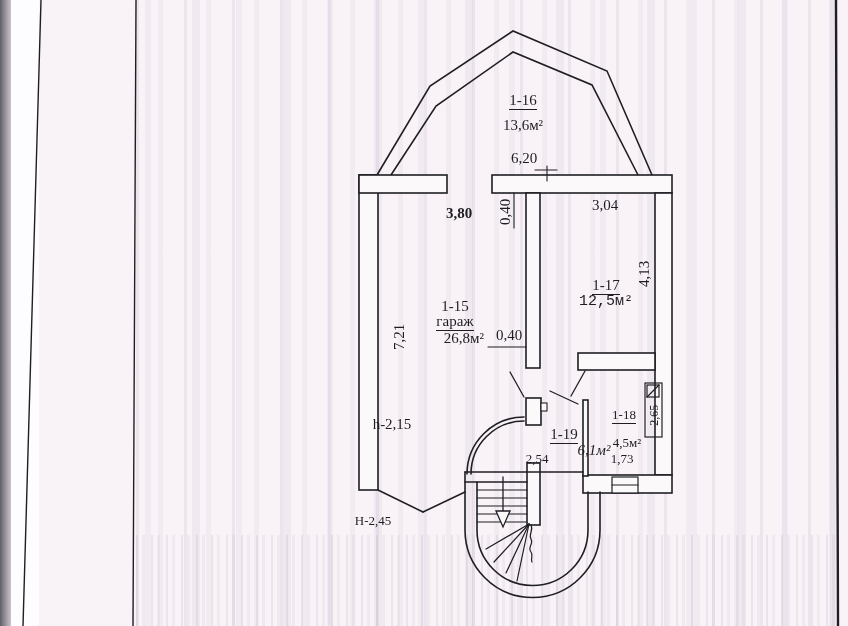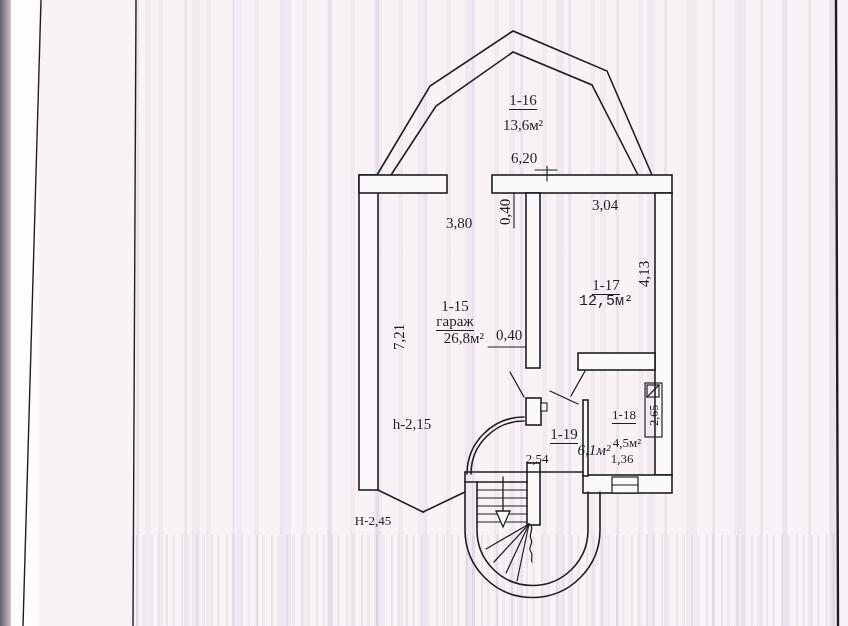--- a/index.html
+++ b/index.html
@@ -123,40 +123,40 @@
         <line x1="535" y1="170" x2="557" y2="170"></line>
         <line x1="547" y1="166" x2="547" y2="181"></line>
       </g>
     </g>
   </svg>
 
   <div class="lbl" style="left:498px;top:93px;width:50px;"><span class="u">1-16</span></div>
   <div class="lbl" style="left:494px;top:118px;width:58px;"><span>13,6м²</span></div>
 
   <div class="lbl" style="left:502px;top:151px;width:44px;"><span>6,20</span></div>
-  <div class="lbl" style="left:437px;top:216px;width:44px;"><span>3,80</span></div>
+  <div class="lbl" style="left:437px;top:206px;width:44px;font-weight:bold;"><span>3,80</span></div>
   <div class="lbl rot" style="left:487px;top:204px;width:38px;"><span>0,40</span></div>
   <div class="lbl" style="left:582px;top:198px;width:46px;"><span>3,04</span></div>
   <div class="lbl rot" style="left:626px;top:266px;width:38px;"><span>4,13</span></div>
   <div class="lbl rot" style="left:380px;top:329px;width:40px;"><span>7,21</span></div>
 
   <div class="lbl" style="left:432px;top:299px;width:46px;"><span>1-15</span></div>
   <div class="lbl" style="left:428px;top:314px;width:54px;"><span class="u">гараж</span></div>
   <div class="lbl" style="left:424px;top:331px;width:60px;text-align:right;"><span>26,8м²</span></div>
 
   <div class="lbl" style="left:488px;top:328px;width:42px;"><span>0,40</span></div>
 
   <div class="lbl" style="left:582px;top:278px;width:48px;"><span class="u">1-17</span></div>
   <div class="lbl" style="left:576px;top:294px;width:60px;font-family:Liberation Mono, monospace;"><span>12,5м²</span></div>
 
   <div class="lbl small" style="left:602px;top:408px;width:44px;"><span class="u">1-18</span></div>
   <div class="lbl small" style="left:602px;top:423px;width:50px;margin-top:13px;"><span>4,5м²</span></div>
   <div class="lbl tiny rot" style="left:636px;top:409px;width:36px;"><span>2,65</span></div>
-  <div class="lbl small" style="left:601px;top:452px;width:42px;"><span>1,36</span></div>
+  <div class="lbl small" style="left:601px;top:452px;width:42px;"><span>1,73</span></div>
 
   <div class="lbl" style="left:541px;top:427px;width:46px;"><span class="u">1-19</span></div>
   <div class="lbl" style="left:567px;top:443px;width:54px;font-style:italic;"><span>6,1м²</span></div>
   <div class="lbl small" style="left:516px;top:452px;width:42px;"><span>2,54</span></div>
 
-  <div class="lbl" style="left:384px;top:417px;width:56px;"><span>h-2,15</span></div>
+  <div class="lbl" style="left:364px;top:417px;width:56px;"><span>h-2,15</span></div>
   <div class="lbl" style="left:340px;top:514px;width:66px;font-size:13px;"><span>H-2,45</span></div>
 
 </div>
 
 </body></html>

